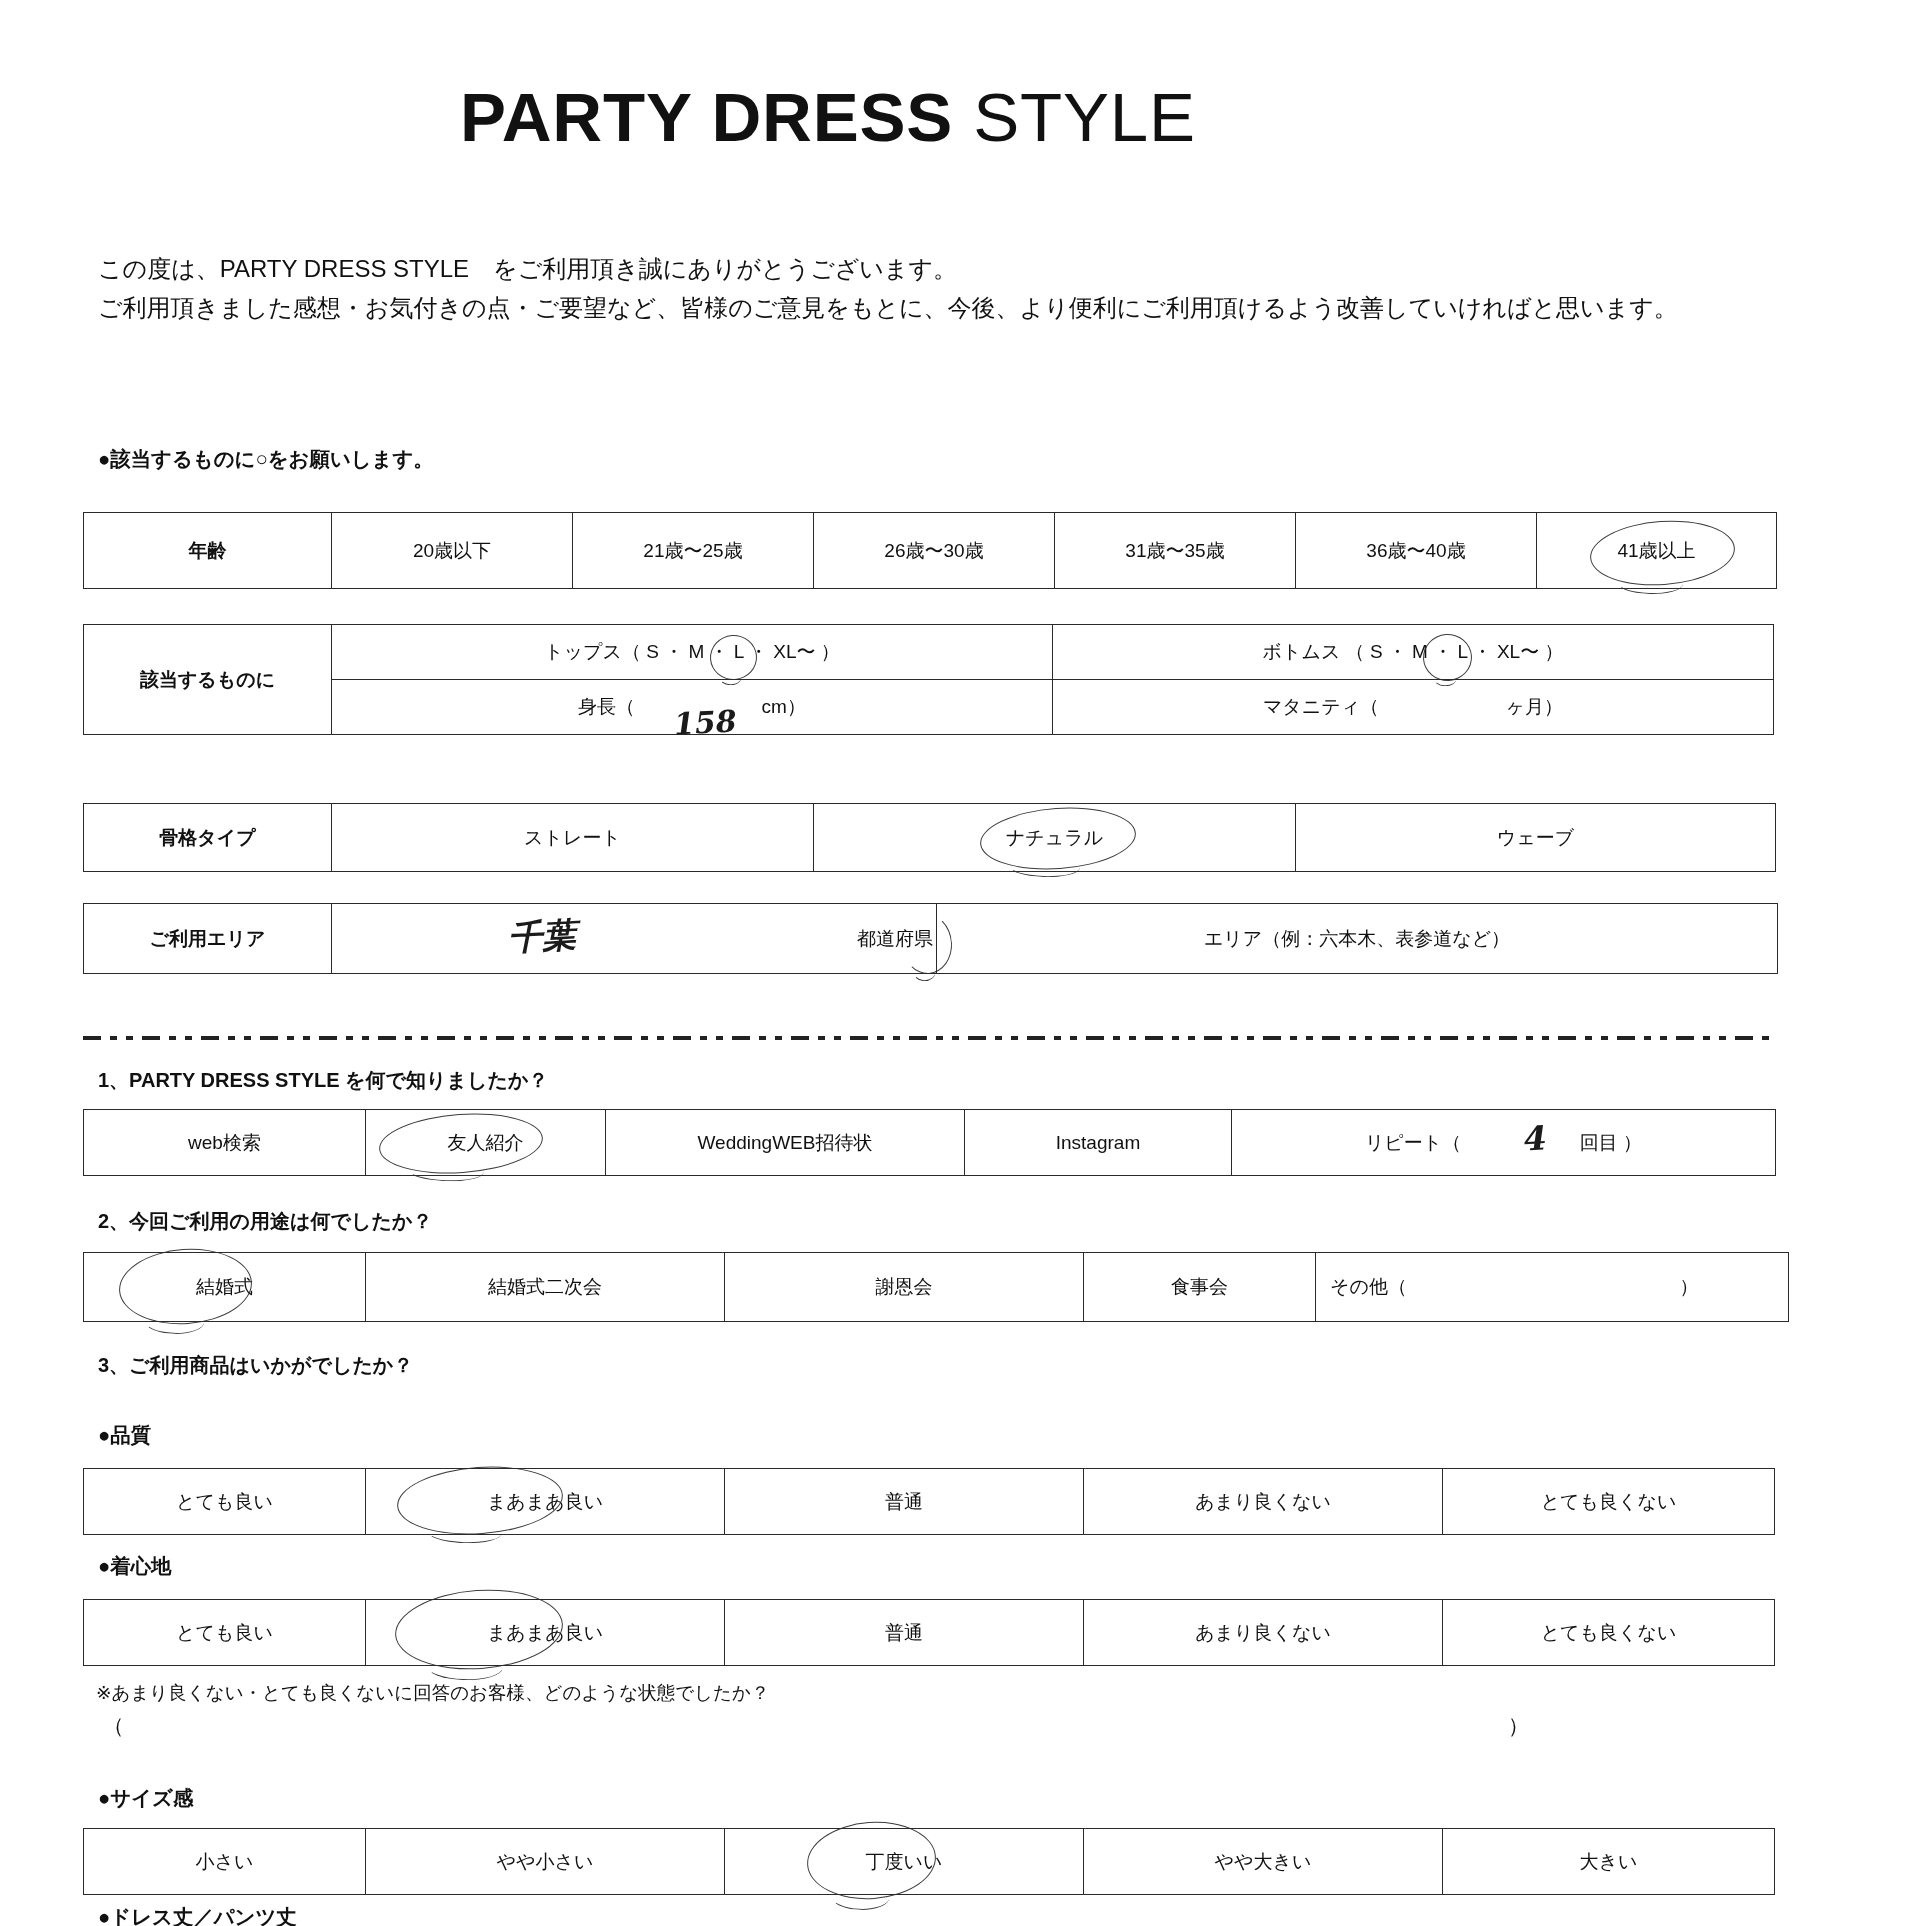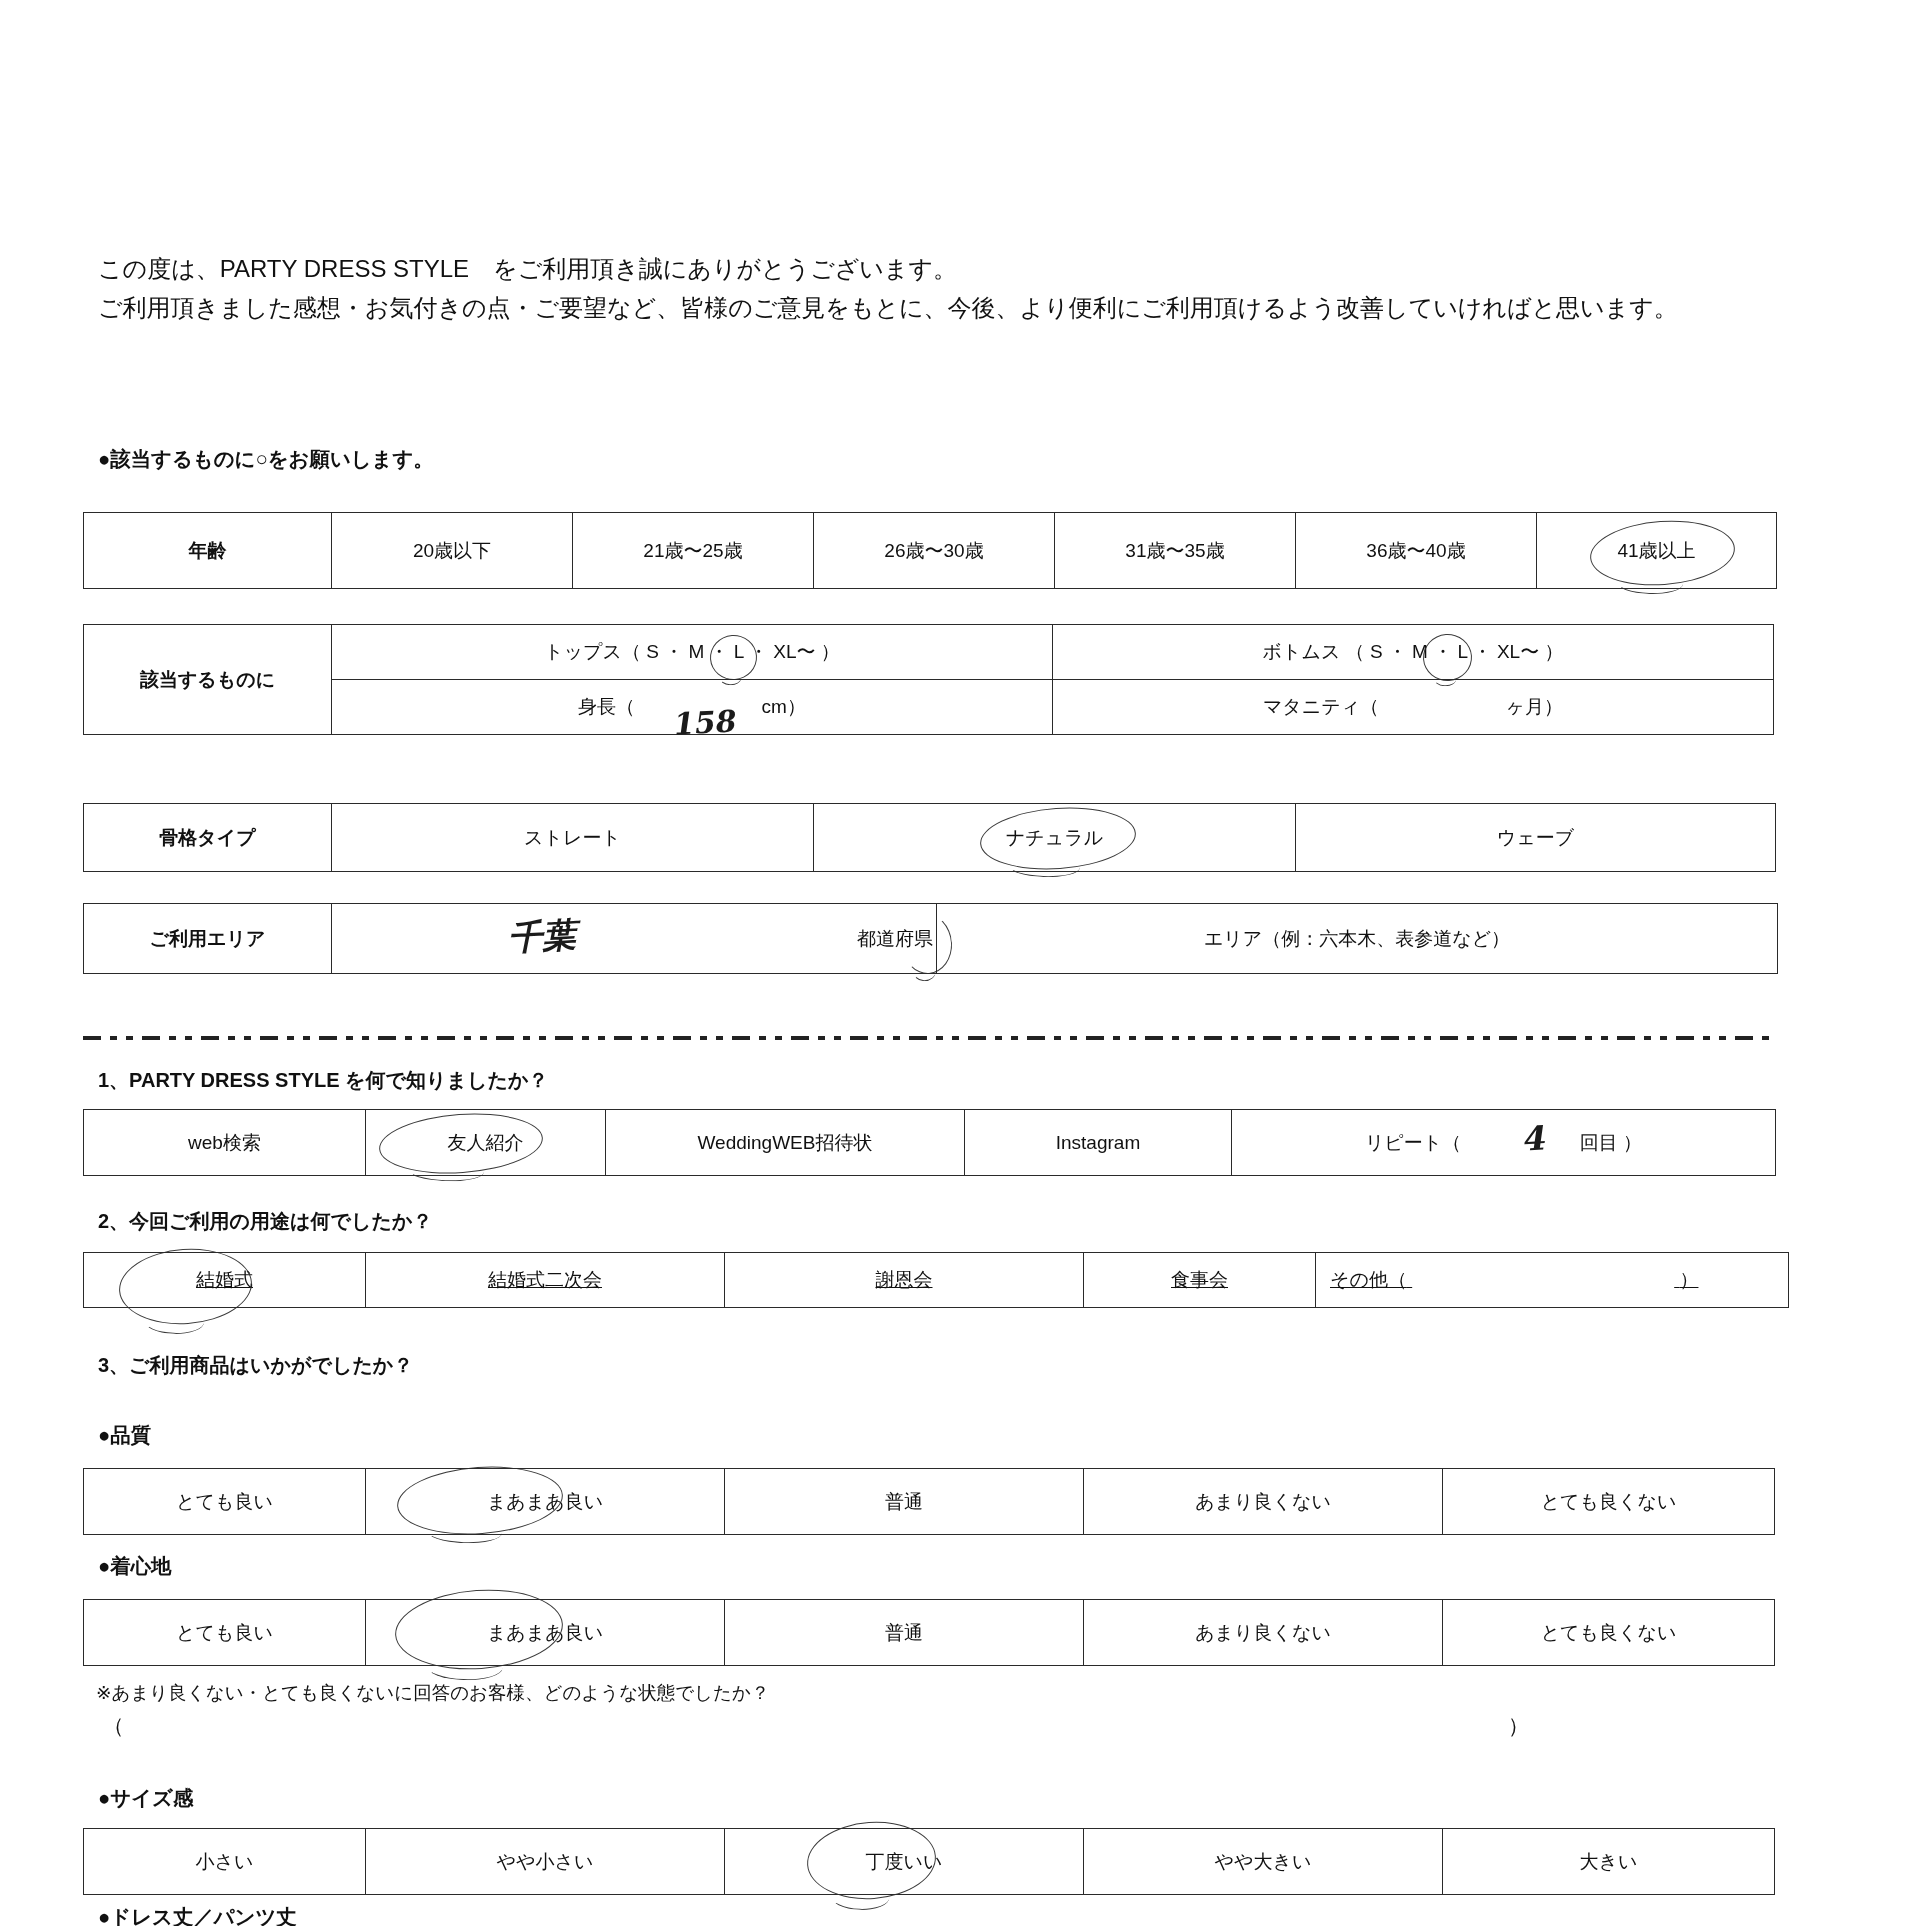--- a/index.html
+++ b/index.html
@@ -92,20 +92,24 @@
       #222 0 17.7px, transparent 17.7px 27px,
       #222 27px 34px, transparent 34px 43px,
       #222 43px 50px, transparent 50px 59px);
   }
 </style>
 </head>
 <body>
 
 <div class="page">
 
+  <div class="brand">
+    <span class="b1">PARTY DRESS</span>
+    <span class="b2">STYLE</span>
+  </div>
 
   <div class="intro">
     <p>この度は、PARTY DRESS STYLE　をご利用頂き誠にありがとうございます。</p>
     <p>ご利用頂きました感想・お気付きの点・ご要望など、皆様のご意見をもとに、今後、より便利にご利用頂けるよう改善していければと思います。</p>
   </div>
 
   <div class="seclabel" style="left:98px;top:445px;text-align:center;">●該当するものに○をお願いします。</div>
 
   <table class="tbl" style="left:83px;top:512px;width:1687px;height:77px;">
     <tbody>
@@ -189,21 +193,21 @@
         <span style="display:inline-block;width:108px;"></span>
         <span>回目 ）</span>
       </td>
     </tr>
   </tbody>
     </table>
   <div class="circ" style="left:379px;top:1114px;width:162px;height:57px;"></div>
   <div class="hand" style="left:1524px;top:1119px;font-size:33px;">4</div>
 
   <div class="qlabel" style="left:98px;top:1208px;">2、今回ご利用の用途は何でしたか？</div>
-  <table class="tbl" style="left:83px;top:1252px;width:1687px;height:56px;text-decoration:underline;">
+  <table class="tbl" style="left:83px;top:1252px;width:1687px;height:70px;">
     <tbody>
         <tr>
       <td style="width:281px;">結婚式</td>
       <td style="width:358px;">結婚式二次会</td>
       <td style="width:358px;">謝恩会</td>
       <td style="width:231px;">食事会</td>
       <td class="lft" style="width:458px;">
         <span>その他（</span>
         <span style="display:inline-block;width:262px;"></span>
         <span>）</span>

